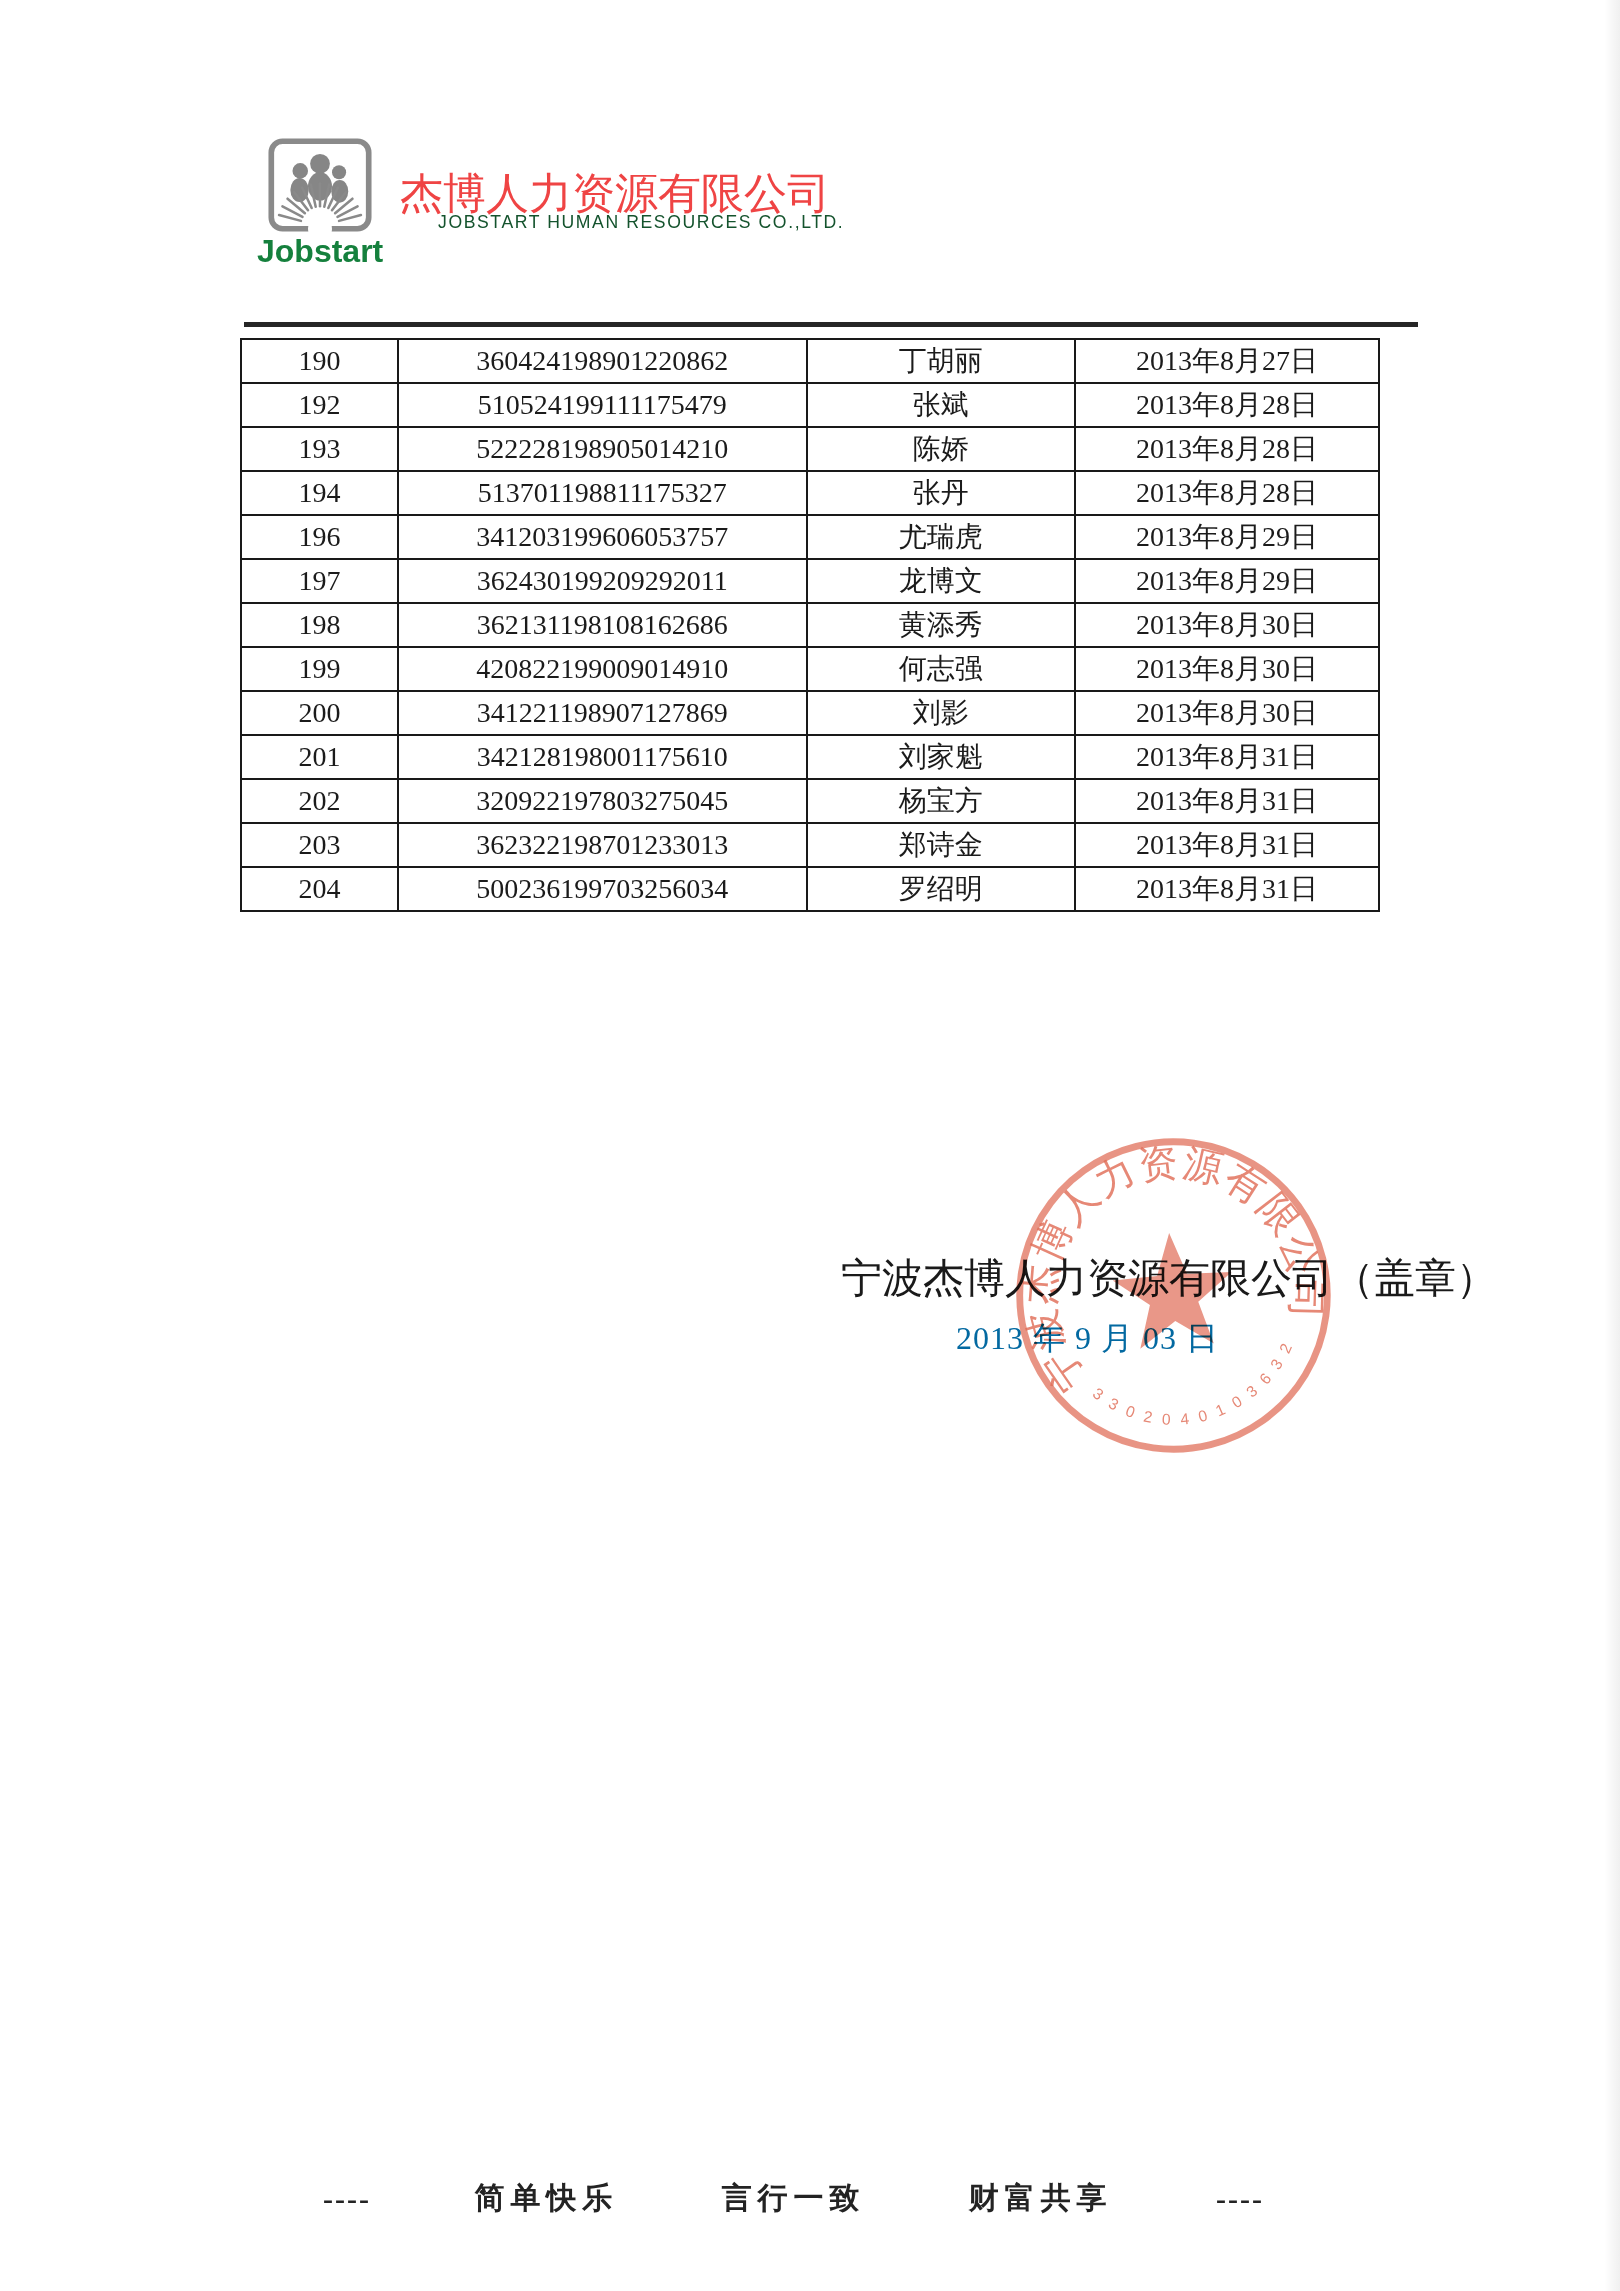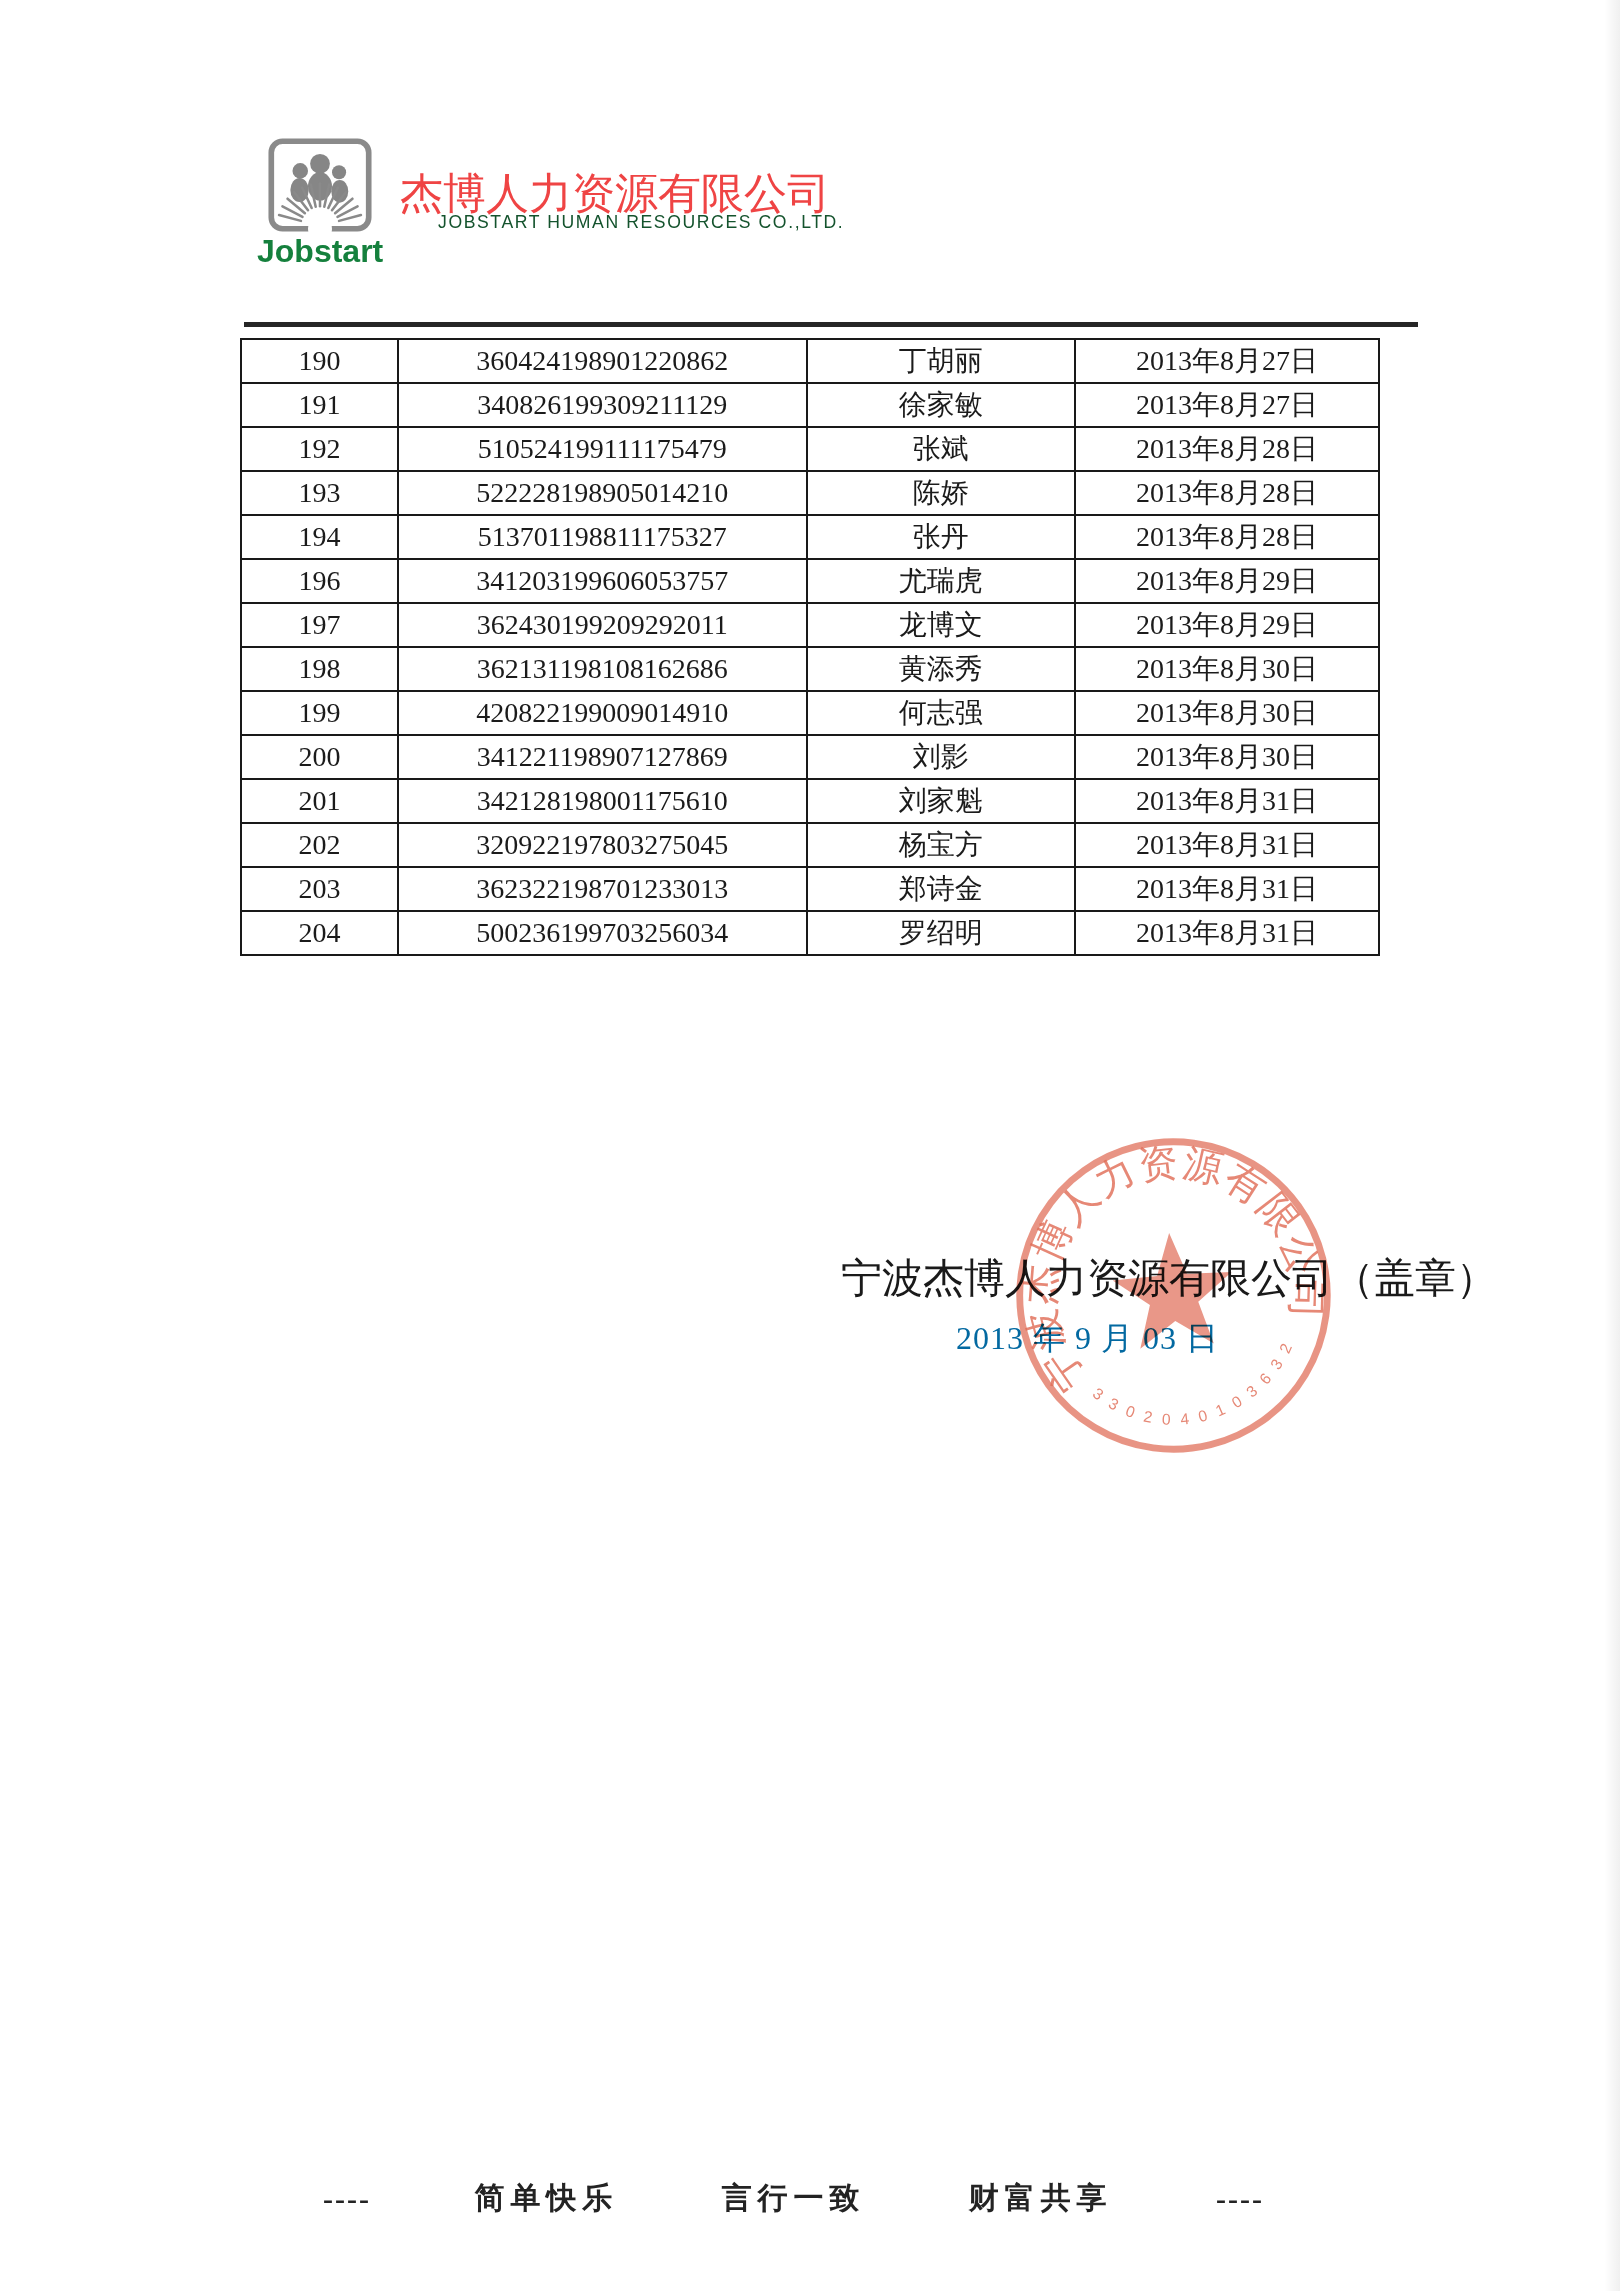--- a/index.html
+++ b/index.html
@@ -135,26 +135,20 @@
         <col class="col-date">
     </colgroup>
     <tbody>
         <tr>
         <td>190</td>
         <td>360424198901220862</td>
         <td>丁胡丽</td>
         <td>2013年8月27日</td>
       </tr>
         <tr>
-        <td>191</td>
-        <td>340826199309211129</td>
-        <td>徐家敏</td>
-        <td>2013年8月27日</td>
-      </tr>
-        <tr>
         <td>192</td>
         <td>510524199111175479</td>
         <td>张斌</td>
         <td>2013年8月28日</td>
       </tr>
         <tr>
         <td>193</td>
         <td>522228198905014210</td>
         <td>陈娇</td>
         <td>2013年8月28日</td>

